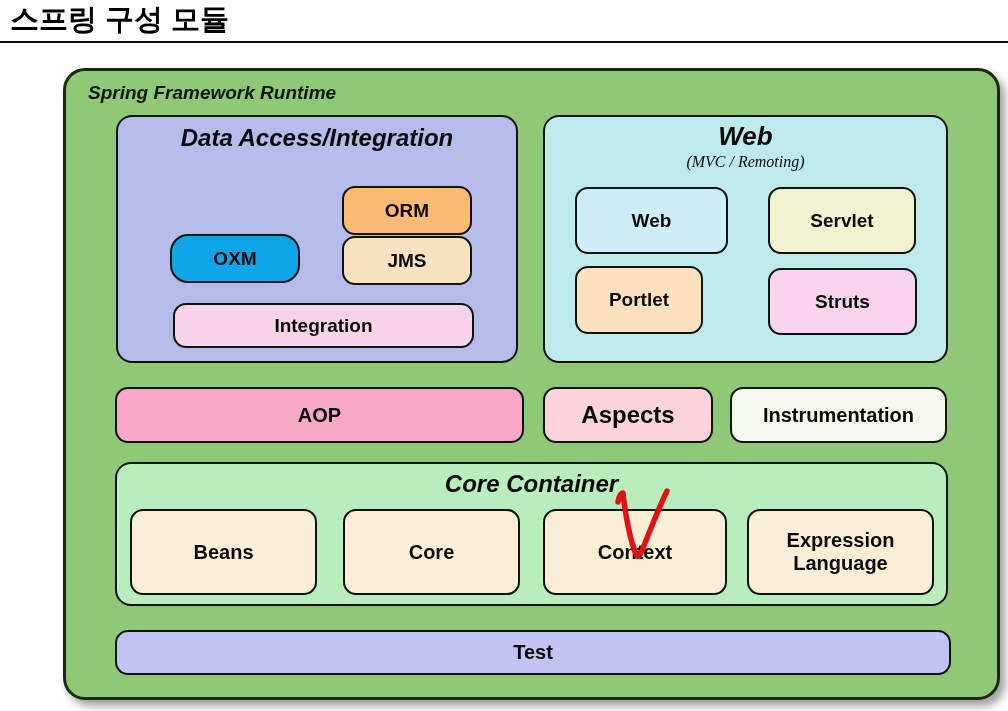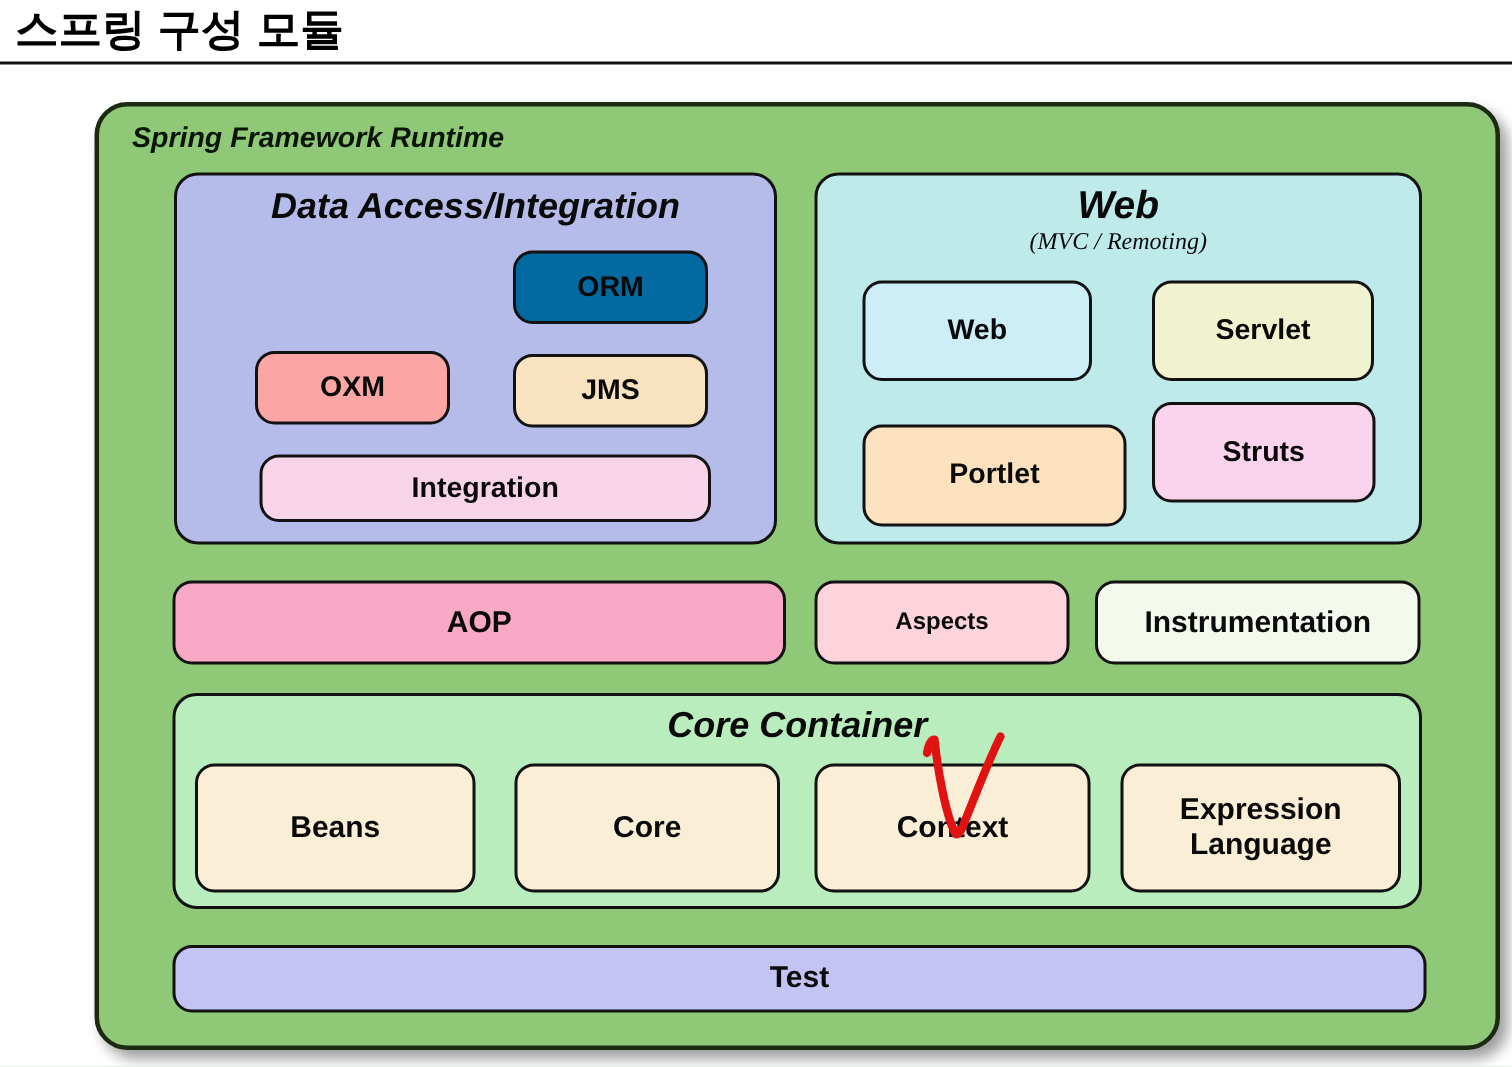--- a/index.html
+++ b/index.html
@@ -39,22 +39,22 @@
     position:absolute; border:2px solid #121212; border-radius:13px;
     display:flex; align-items:center; justify-content:center; text-align:center;
     font-weight:bold; font-size:19px; color:#0a0a0a; line-height:1.15; padding:0 6px;
   }
   
   .bg-dataaccess { background:#b6bce9; }
   .bg-web        { background:#bfeaea; }
   .bg-core       { background:#b9edbd; }
   
   .c-jdbc   { background:#ecd6f0; }
-  .c-orm    { background:#0369a1; }
-  .c-oxm    { background:#fca5a5; }
+  .c-orm    { background:#fdba74;margin-top:19px; }
+  .c-oxm    { background:#0ea5e9;border-radius:18px; }
   .c-jms    { background:#f8e2c0; }
   .c-trans  { background:#f8d4e9; }
   .c-webbox { background:#cdeef7; }
   .c-servlet{ background:#f1f2cf; }
   .c-portlet{ background:#fbe1bd; }
   .c-struts { background:#fad3ed; }
   .c-aop    { background:#f8a9c5; }
   .c-aspects{ background:#fdd3dc; }
   .c-instr  { background:#f3faed; }
   .c-corebox{ background:#fbeed6; }
@@ -78,26 +78,26 @@
       <div class="module c-oxm" style="left:52px; top:117px; width:130px; height:49px;">OXM</div>
       <div class="module c-jms" style="left:224px; top:119px; width:130px; height:49px;">JMS</div>
       <div class="module c-trans" style="left:55px; top:186px; width:301px; height:45px;">Integration</div>
     </div>
 
     <div class="section bg-web" style="left:477px; top:44px; width:405px; height:248px;">
       <div class="sec-title" style="top:4px; font-size:26px;">Web</div>
       <div class="sec-subtitle" style="top:36px;font-family:Liberation Serif, serif;">(MVC / Remoting)</div>
       <div class="module c-webbox" style="left:30px; top:70px; width:153px; height:67px;">Web</div>
       <div class="module c-servlet" style="left:223px; top:70px; width:148px; height:67px;">Servlet</div>
-      <div class="module c-portlet" style="left:30px; top:166px; width:176px; height:68px;">Portlet</div>
+      <div class="module c-portlet" style="left:30px; top:149px; width:128px; height:68px;">Portlet</div>
       <div class="module c-struts" style="left:223px; top:151px; width:149px; height:67px;">Struts</div>
     </div>
 
     <div class="module c-aop" style="left:49px; top:316px; width:409px; height:56px; font-size:20px;">AOP</div>
-    <div class="module c-aspects" style="left:477px; top:316px; width:170px; height:56px; font-size:16px;">Aspects</div>
+    <div class="module c-aspects" style="left:477px; top:316px; width:170px; height:56px; font-size:24px;">Aspects</div>
     <div class="module c-instr" style="left:664px; top:316px; width:217px; height:56px; font-size:20px;">Instrumentation</div>
 
     <div class="section bg-core" style="left:49px; top:391px; width:833px; height:144px;">
       <div class="sec-title" style="top:6px;">Core Container</div>
       <div class="module c-corebox" style="left:13px; top:45px; width:187px; height:86px; font-size:20px;">Beans</div>
       <div class="module c-corebox" style="left:226px; top:45px; width:177px; height:86px; font-size:20px;">Core</div>
       <div class="module c-corebox" style="left:426px; top:45px; width:184px; height:86px; font-size:20px;">Context</div>
       <div class="module c-corebox" style="left:630px; top:45px; width:187px; height:86px; font-size:20px; padding:0 28px;">Expression Language</div>
     </div>
 

